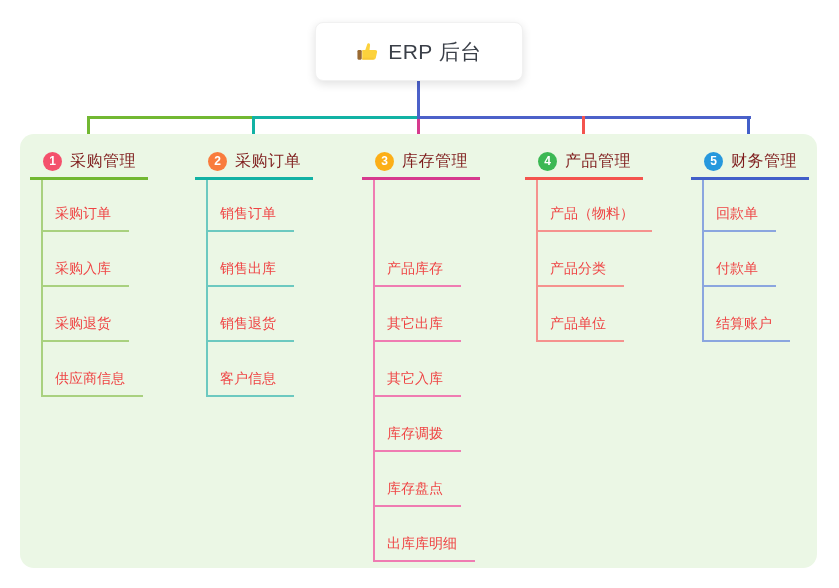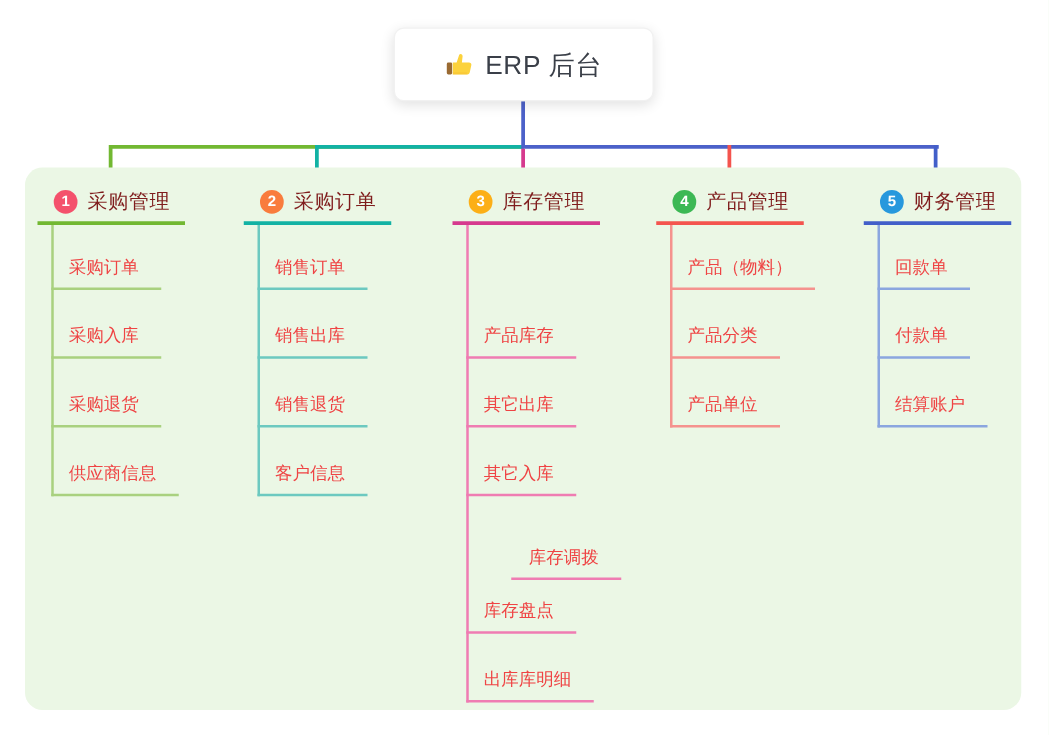--- a/index.html
+++ b/index.html
@@ -52,21 +52,21 @@
   .spine{position:absolute;left:11px;top:30px;width:2px;background:var(--light);}
   .b0 .spine,.b1 .spine{height:217px;}
   .b2 .spine{height:382px;}
   .b3 .spine,.b4 .spine{height:162px;}
   .child{
     position:absolute;left:11px;
     padding:0 18px 8px 14px;border-bottom:2px solid var(--light);
     font-size:14px;line-height:18px;color:#ef4444;white-space:nowrap;cursor:default;
   }
   .c0{top:54px;} .c1{top:109px;} .c2{top:164px;} .c3{top:219px;}
-  .c4{top:286px;margin-left:36px;} .c5{top:329px;} .c6{top:384px;}
+  .c4{top:274px;} .c5{top:329px;} .c6{top:384px;}
   .branch{--line:#999;--light:#ccc;--badge:#999;}
 </style>
 </head>
 <body style="--panel-bg: #ebf7e5; --root-line: #4c61c9; --b0-line: #72b832; --b1-line: #12b2a4; --b2-line: #d63a8e; --b3-line: #f4544e; --b4-line: #425fc9;">
 
 <div class="line root-drop"></div>
 <div class="line h-seg-b0"></div>
 <div class="line h-seg-b1"></div>
 <div class="line h-seg-right"></div>
 <div class="line drop-b0"></div>

